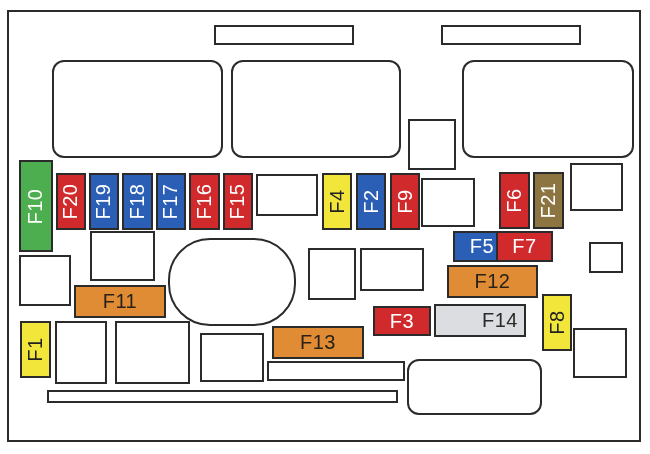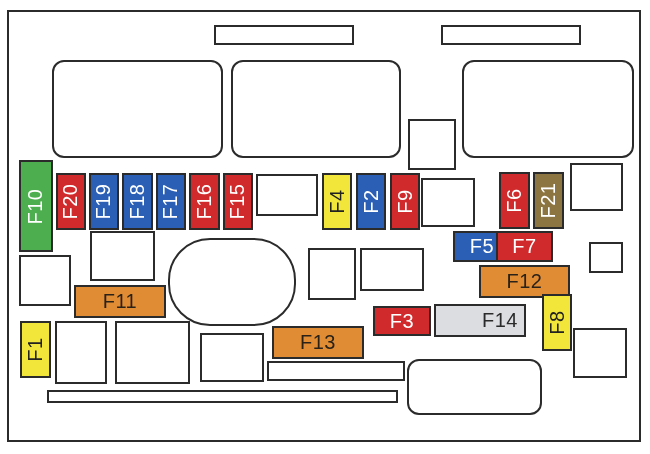--- a/index.html
+++ b/index.html
@@ -82,21 +82,21 @@
 
 <div class="box" style="left:90px;top:231px;width:65px;height:50px;"></div>
 <div class="box" style="left:19px;top:255px;width:52px;height:51px;"></div>
 <div class="box" style="left:168px;top:238px;width:128px;height:88px;border-radius:42px;"></div>
 <div class="box" style="left:308px;top:248px;width:48px;height:52px;"></div>
 <div class="box" style="left:360px;top:248px;width:64px;height:43px;"></div>
 
 <div class="fuse orange" style="left:74px;top:285px;width:92px;height:33px;">
     <span>F11</span>
   </div>
-<div class="fuse orange" style="left:447px;top:265px;width:91px;height:33px;margin-left:32px;">
+<div class="fuse orange" style="left:447px;top:265px;width:91px;height:33px;">
     <span>F12</span>
   </div>
 
 <div class="fuse red" style="left:373px;top:306px;width:58px;height:30px;">
     <span>F3</span>
   </div>
 <div class="fuse grey" style="left:434px;top:304px;width:92px;height:33px;">
     <span>F14</span>
   </div>
 <div class="fuse yellow vert" style="left:542px;top:294px;width:30px;height:57px;">

